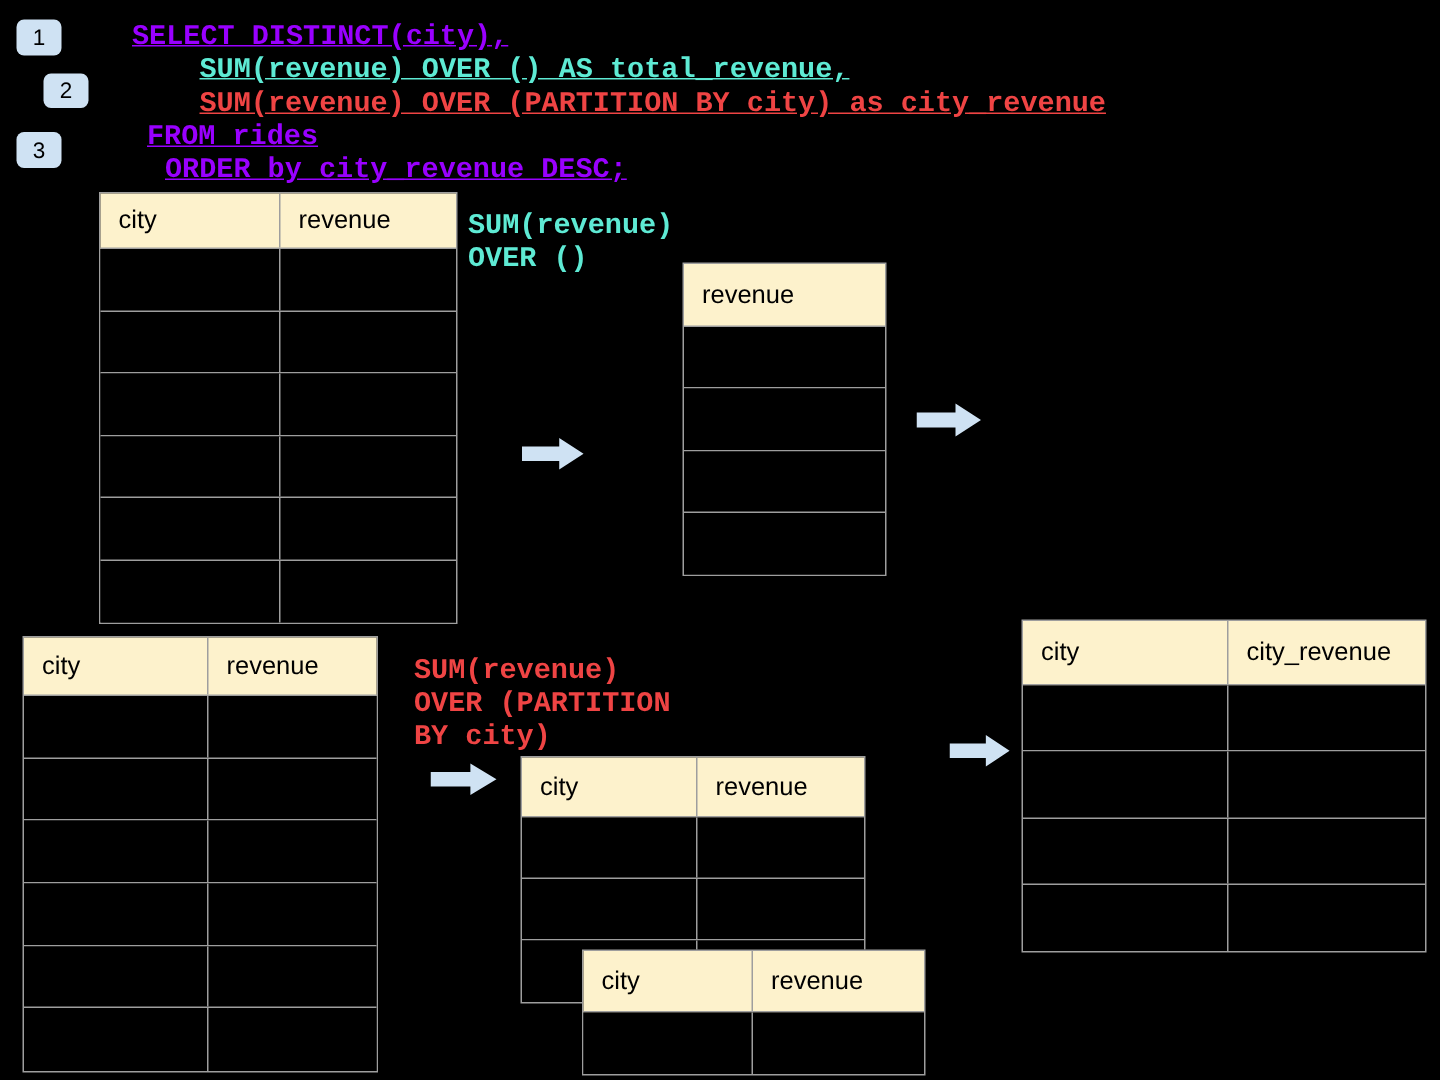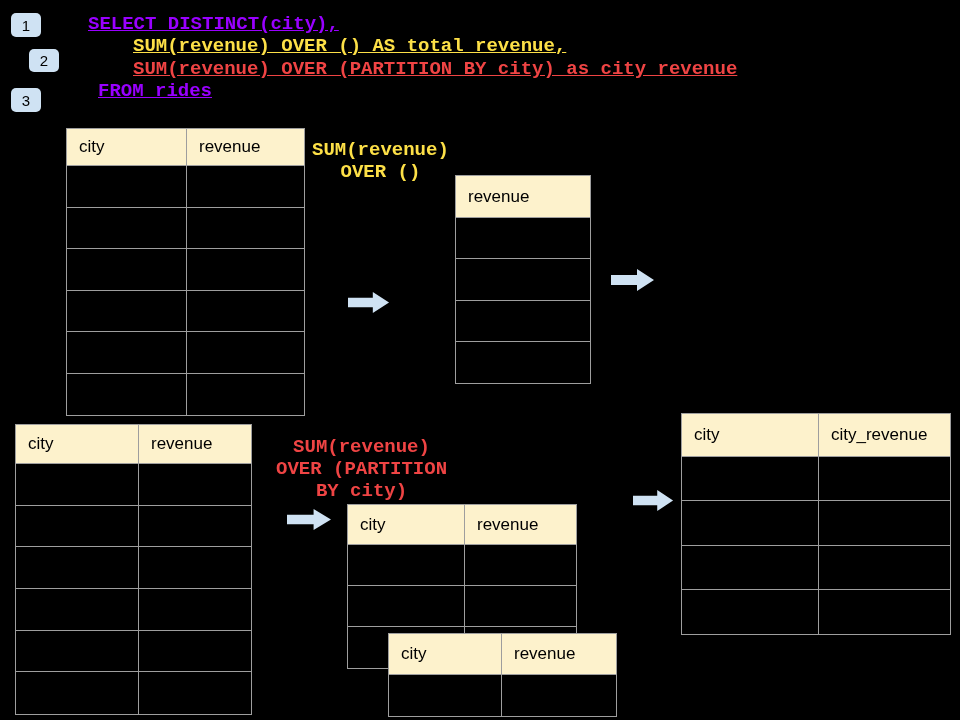--- a/index.html
+++ b/index.html
@@ -6,25 +6,25 @@
   #stage{
     position:relative;width:960px;height:720px;background:#000000;
     overflow:hidden;font-family:"Liberation Sans",sans-serif;
   }
   
   .code{
     position:absolute;font-family:"Liberation Mono","DejaVu Sans Mono",monospace;
     font-weight:bold;font-size:19px;line-height:22px;white-space:pre;text-decoration:underline;
   }
   .c-purple{color:#9900ff;}
-  .c-red{color:#fde047;}
+  .c-red{color:#5eead4;}
   .c-green{color:#ef4444;}
   .annotation{
     position:absolute;font-family:"Liberation Mono","DejaVu Sans Mono",monospace;
-    font-weight:bold;font-size:19px;line-height:22px;white-space:pre-line;text-align:center;
+    font-weight:bold;font-size:19px;line-height:22px;white-space:pre-line;
   }
   .side-note{
     position:absolute;font-family:"Liberation Mono","DejaVu Sans Mono",monospace;
     font-weight:bold;font-size:16px;line-height:21px;white-space:pre-line;color:#9900ff;
   }
   
   .badge{
     position:absolute;background:#cfe2f3;border-radius:5px;color:#000;
     display:flex;align-items:center;justify-content:center;
     font-size:15px;font-family:"Liberation Sans",sans-serif;
@@ -79,20 +79,21 @@
 <div id="stage">
 
   <div class="badge" style="left:11px;top:13px;width:30px;height:24px;">1</div>
   <div class="badge" style="left:29px;top:49px;width:30px;height:23px;">2</div>
   <div class="badge" style="left:11px;top:88px;width:30px;height:24px;">3</div>
 
   <div class="code c-purple" style="left:88px;top:13px;">SELECT DISTINCT(city),</div>
   <div class="code c-red" style="left:133px;top:35px;">SUM(revenue) OVER () AS total_revenue,</div>
   <div class="code c-green" style="left:133px;top:58px;">SUM(revenue) OVER (PARTITION BY city) as city_revenue</div>
   <div class="code c-purple" style="left:98px;top:80px;">FROM rides</div>
+  <div class="code c-purple" style="left:110px;top:102px;">ORDER by city_revenue DESC;</div>
 
 
   <div class="annotation c-red" style="left:312px;top:139px;">SUM(revenue)
 OVER ()</div>
   <div class="annotation c-green" style="left:276px;top:436px;">SUM(revenue)
 OVER (PARTITION
 BY city)</div>
 
   <div class="tbl t1 col2">
     <div class="thead">

